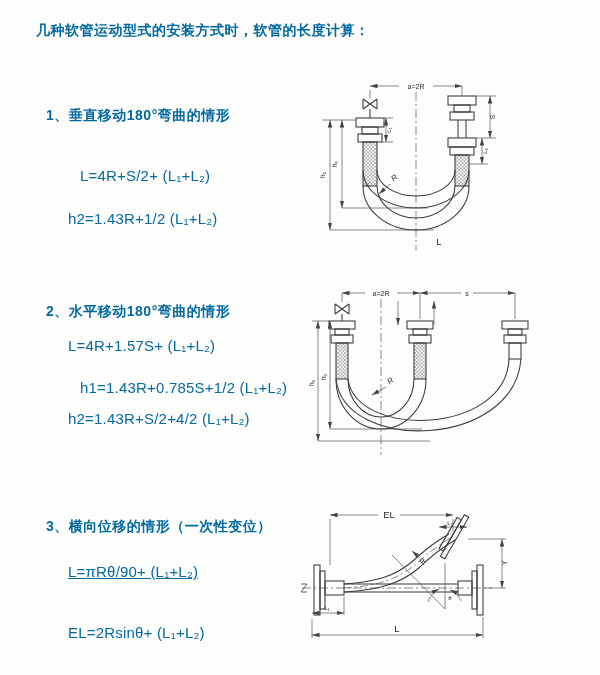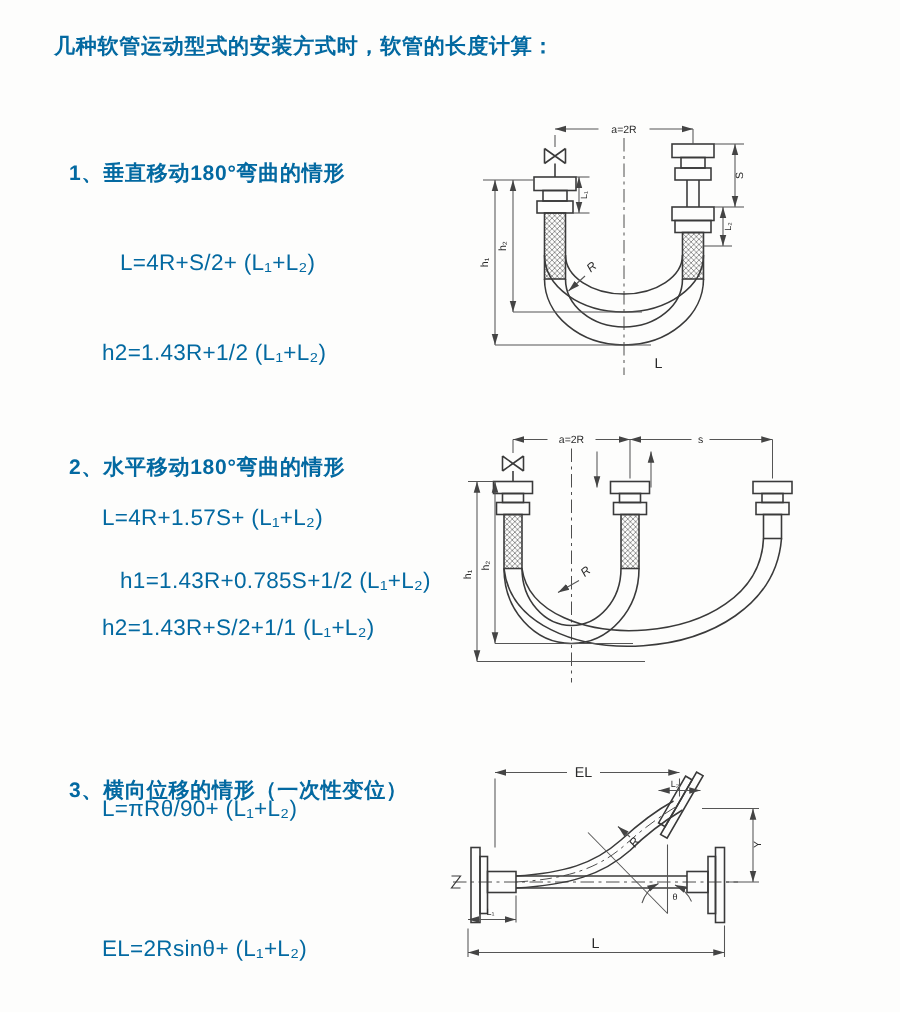--- a/index.html
+++ b/index.html
@@ -19,21 +19,21 @@
 </style>
 </head>
 <body>
 
 <div class="page">
 
   <h1 class="title">几种软管运动型式的安装方式时，软管的长度计算：</h1>
 
   <p class="sec-heading" style="left:46px;top:107px;">1、垂直移动180°弯曲的情形</p>
   <p class="formula" style="left:68px;top:152px;margin-left:12px;">L=4R+S/2+ (L₁+L₂)</p>
-  <p class="formula" style="left:68px;top:212px;">h2=1.43R+1/2 (L₁+L₂)</p>
+  <p class="formula" style="left:68px;top:195px;">h2=1.43R+1/2 (L₁+L₂)</p>
 
   <svg style="left:312px;top:72px;" width="278" height="188" viewBox="0 0 278 188">
     <defs>
       <marker id="m1" markerWidth="8" markerHeight="8" refX="7.5" refY="3" orient="auto-start-reverse" markerUnits="userSpaceOnUse">
         <path d="M0,0.8 L7.5,3 L0,5.2 Z" fill="#444"></path>
       </marker>
       <pattern id="braid1" width="3.5" height="3.5" patternUnits="userSpaceOnUse">
         <path d="M0,3.5 L3.5,0 M0,0 L3.5,3.5" stroke="#666" stroke-width="0.45"></path>
       </pattern>
     </defs>
@@ -101,21 +101,21 @@
     <text x="79" y="58" text-anchor="middle" class="dimtext-sm" transform="rotate(-90 79 58)">L₁</text>
     <text x="183" y="45" text-anchor="middle" class="dimtext" transform="rotate(-90 183 45)">S</text>
     <text x="175" y="79" text-anchor="middle" class="dimtext-sm" transform="rotate(-90 175 79)">L₂</text>
     <text x="84" y="108" text-anchor="middle" class="rlabel" transform="rotate(-40 84 108)">R</text>
     <text x="127" y="173" text-anchor="middle" class="biglabel">L</text>
   </svg>
 
   <p class="sec-heading" style="left:46px;top:303px;">2、水平移动180°弯曲的情形</p>
   <p class="formula" style="left:68px;top:322px;">L=4R+1.57S+ (L₁+L₂)</p>
   <p class="formula" style="left:80px;top:364px;">h1=1.43R+0.785S+1/2 (L₁+L₂)</p>
-  <p class="formula" style="left:68px;top:395px;">h2=1.43R+S/2+1/1 (L₁+L₂)</p>
+  <p class="formula" style="left:68px;top:395px;">h2=1.43R+S/2+4/2 (L₁+L₂)</p>
 
   <svg style="left:310px;top:283px;" width="285" height="180" viewBox="0 0 285 180">
     <defs>
       <marker id="m2" markerWidth="8" markerHeight="8" refX="7.5" refY="3" orient="auto-start-reverse" markerUnits="userSpaceOnUse">
         <path d="M0,0.8 L7.5,3 L0,5.2 Z" fill="#444"></path>
       </marker>
       <pattern id="braid2" width="3.5" height="3.5" patternUnits="userSpaceOnUse">
         <path d="M0,3.5 L3.5,0 M0,0 L3.5,3.5" stroke="#666" stroke-width="0.45"></path>
       </pattern>
     </defs>
@@ -171,21 +171,21 @@
     <rect x="55" y="6" width="32" height="8" fill="#fdfdfc"></rect>
     <text x="71" y="12.5" text-anchor="middle" class="dimtext">a=2R</text>
     <rect x="151" y="6" width="12" height="8" fill="#fdfdfc"></rect>
     <text x="157" y="12.5" text-anchor="middle" class="dimtext">s</text>
     <text x="4" y="100" text-anchor="middle" class="dimtext" transform="rotate(-90 4 100)">h₁</text>
     <text x="16" y="94" text-anchor="middle" class="dimtext" transform="rotate(-90 16 94)">h₂</text>
     <text x="82" y="100" text-anchor="middle" class="rlabel" transform="rotate(-40 82 100)">R</text>
   </svg>
 
   <p class="sec-heading" style="left:46px;top:518px;">3、横向位移的情形（一次性变位）</p>
-  <p class="formula" style="left:68px;top:516px;">L=πRθ/90+ (L₁+L₂)</p>
+  <p class="formula" style="left:68px;top:548px;text-decoration:underline;">L=πRθ/90+ (L₁+L₂)</p>
   <p class="formula" style="left:68px;top:609px;">EL=2Rsinθ+ (L₁+L₂)</p>
 
   <svg style="left:298px;top:505px;" width="300" height="145" viewBox="0 0 300 145">
     <defs>
       <marker id="m3" markerWidth="8" markerHeight="8" refX="7.5" refY="3" orient="auto-start-reverse" markerUnits="userSpaceOnUse">
         <path d="M0,0.8 L7.5,3 L0,5.2 Z" fill="#444"></path>
       </marker>
     </defs>
 
     <g stroke="#3a3a3a" stroke-width="1.05" fill="none">

